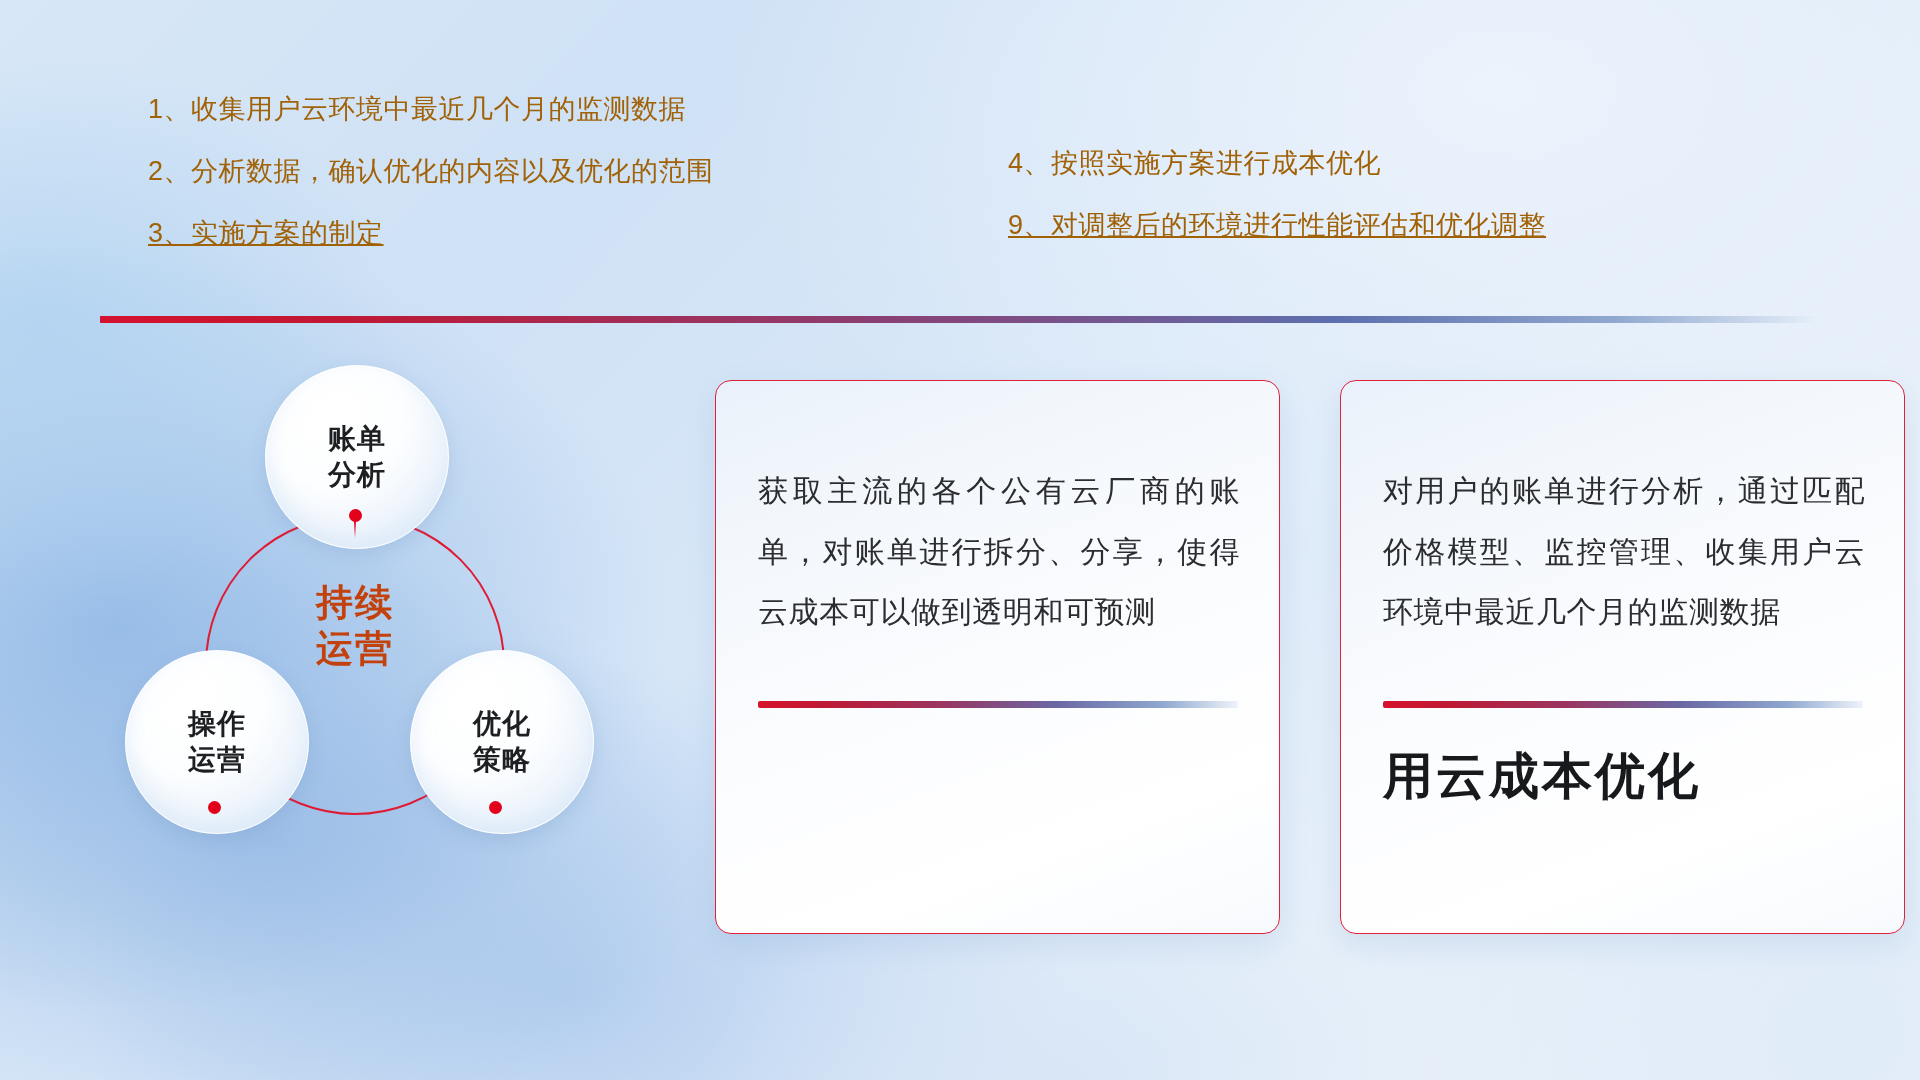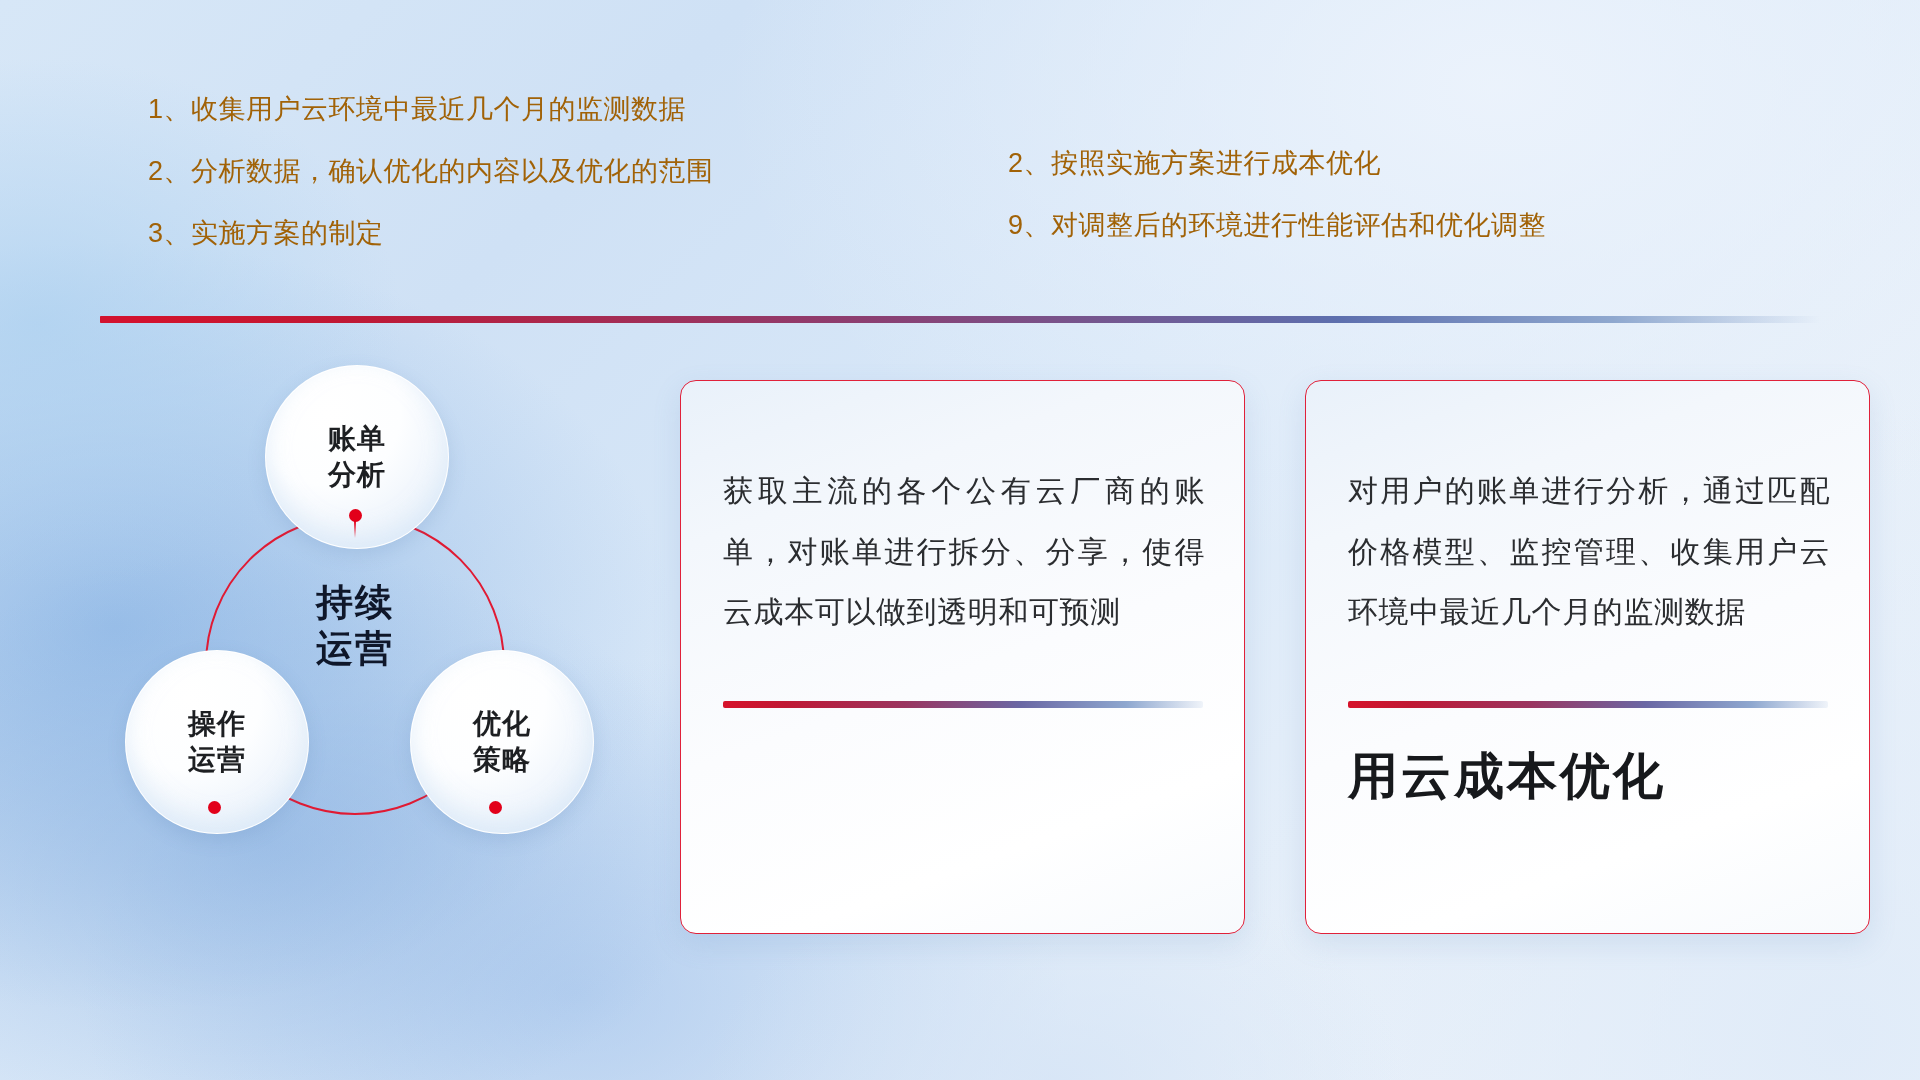--- a/index.html
+++ b/index.html
@@ -24,21 +24,21 @@
       radial-gradient(ellipse 500px 300px at 55% 100%, rgba(213,228,246,0.8) 0%, rgba(213,228,246,0) 70%);
   }
   
   .steps{position:absolute;left:0;top:0;width:1920px;height:255px;}
   .col-left{position:absolute;left:148px;top:96px;width:700px;}
   .col-right{position:absolute;left:1008px;top:150px;width:760px;}
   .step{
     color:#a16207;font-size:27px;line-height:1;
     margin-bottom:35px;white-space:nowrap;letter-spacing:.5px;
   }
-  .step:last-child{margin-bottom:13px;}
+  .step:last-child{margin-bottom:13px;text-decoration:underline;}
   
   .rule{
     position:absolute;left:100px;top:316px;width:1720px;height:7px;
     background:linear-gradient(90deg,#d6132b 0%,#c01834 14%,#8b3f72 45%,#5d6fae 72%,#8fa8cf 88%,rgba(190,206,230,0) 100%);
     clip-path:polygon(0 0,100% 0,100% 100%,0 100%,0 100%);
     border-radius:1px;
   }
   .rule:after{
     content:"";position:absolute;left:0;top:0;width:60px;height:7px;
     background:#d2122e;border-radius:2px 0 0 2px;
@@ -59,30 +59,30 @@
   }
   .lobe span{
     color:#1d1f22;font-size:28px;font-weight:700;line-height:1.28;
     text-align:right;letter-spacing:1px;
   }
   .lobe-top{left:170px;top:10px;}
   .lobe-bl{left:30px;top:295px;}
   .lobe-br{left:315px;top:295px;}
   .center-label{
     position:absolute;left:110px;top:225px;width:300px;text-align:center;
-    color:#0f172a;font-size:37px;font-weight:800;line-height:1.25;letter-spacing:2px;
+    color:#c2410c;font-size:37px;font-weight:800;line-height:1.25;letter-spacing:2px;
   }
   .dot{position:absolute;width:13px;height:13px;border-radius:50%;background:#e2001a;}
   .dot-top{left:253.5px;top:154px;}
   .dot-bl{left:113px;top:446px;}
   .dot-br{left:394px;top:446px;}
   .tick{position:absolute;width:2px;height:17px;background:linear-gradient(180deg,#e2001a,rgba(226,0,26,0));}
   .tick-top{left:259px;top:166px;}
   
-  .cards{position:absolute;left:680px;top:380px;width:1190px;height:560px;}
+  .cards{position:absolute;left:715px;top:380px;width:1190px;height:560px;}
   .card{
     position:absolute;top:0;width:565px;height:554px;
     border:1.6px solid #e0213a;border-radius:16px;
     background:linear-gradient(160deg,#e9f1fa 0%,#f3f7fc 22%,#fbfcfe 52%,#ffffff 78%,#f7fafd 100%);
     box-shadow:0 10px 28px rgba(100,140,190,0.16);
     box-sizing:border-box;overflow:hidden;
   }
   .card-1{left:0;}
   .card-2{left:625px;}
   .card-body{
@@ -105,21 +105,21 @@
 <div class="bg"></div>
 <div class="bg2"></div>
 
 <div class="steps">
   <div class="col-left">
     <div class="step">1、收集用户云环境中最近几个月的监测数据</div>
     <div class="step">2、分析数据，确认优化的内容以及优化的范围</div>
     <div class="step">3、实施方案的制定</div>
   </div>
   <div class="col-right">
-    <div class="step">2、按照实施方案进行成本优化</div>
+    <div class="step">4、按照实施方案进行成本优化</div>
     <div class="step">9、对调整后的环境进行性能评估和优化调整</div>
   </div>
 </div>
 
 <div class="rule"></div>
 
 <div class="venn">
   <div class="ring"></div>
 
   <div class="center-label">

